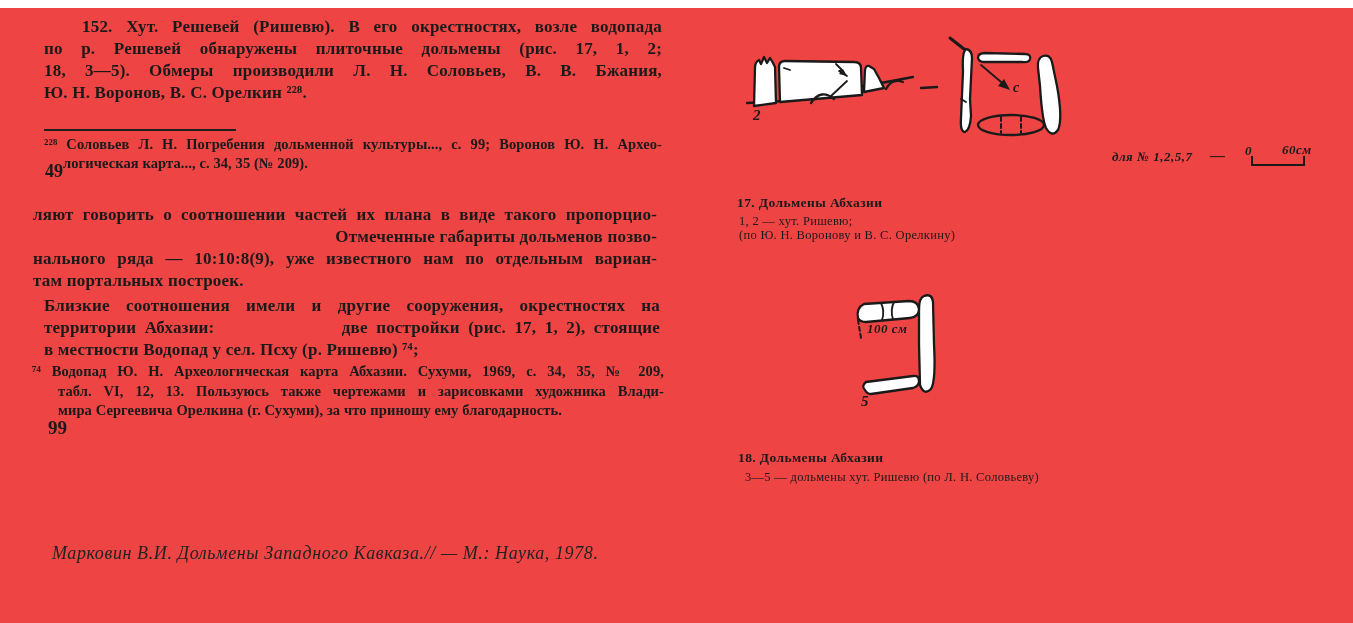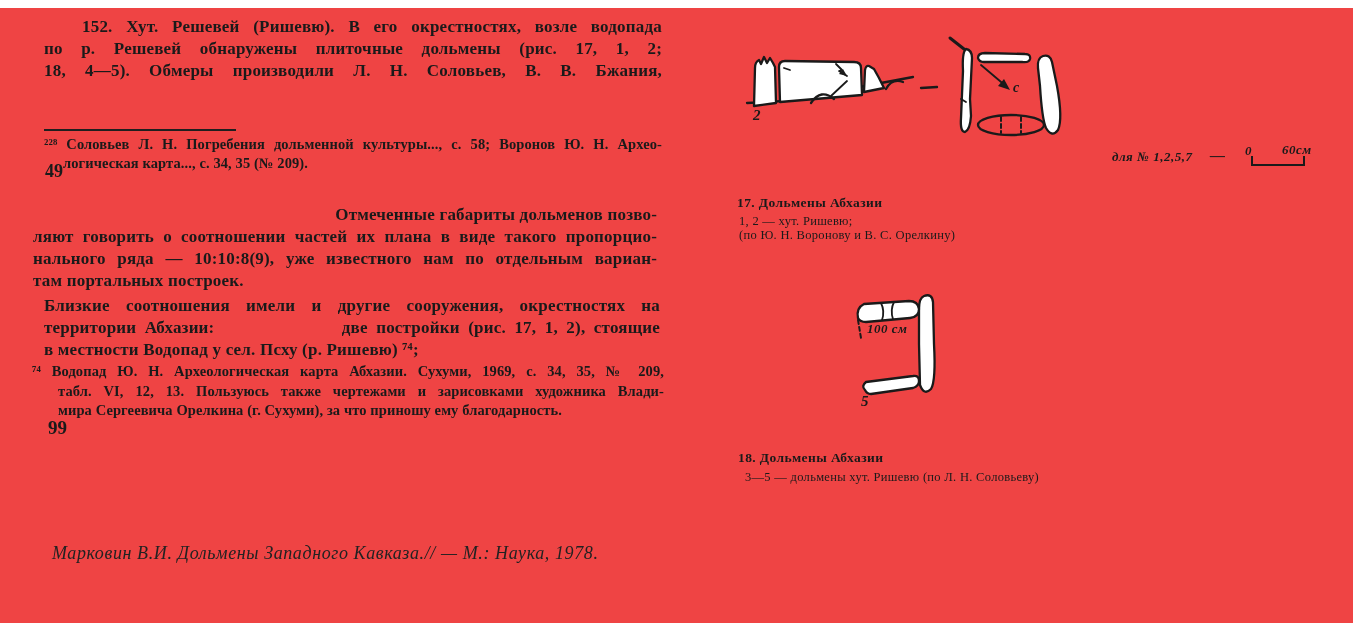--- a/index.html
+++ b/index.html
@@ -33,35 +33,36 @@
   svg .head{fill:#1a1a1a;stroke:none;}
 </style>
 </head>
 <body>
 
 <div id="page">
 
   <div class="abs para" style="left:44px;top:8px;width:618px;">
     <div class="ln j indent1">152. Хут. Решевей (Ришевю). В его окрестностях, возле водопада</div>
     <div class="ln j">по р. Решевей обнаружены плиточные дольмены (рис. 17, 1, 2;</div>
-    <div class="ln j">18, 4—5). Обмеры производили Л. Н. Соловьев, В. В. Бжания,</div>
+    <div class="ln j">18, 3—5). Обмеры производили Л. Н. Соловьев, В. В. Бжания,</div>
+    <div class="ln">Ю. Н. Воронов, В. С. Орелкин ²²⁸.</div>
   </div>
 
   <div class="abs rule" style="left:44px;top:121px;width:192px;"></div>
 
   <div class="abs fnote" style="left:44px;top:127px;width:618px;">
-    <div class="ln j">²²⁸ Соловьев Л. Н. Погребения дольменной культуры..., с. 58; Воронов Ю. Н. Архео-</div>
+    <div class="ln j">²²⁸ Соловьев Л. Н. Погребения дольменной культуры..., с. 99; Воронов Ю. Н. Архео-</div>
     <div class="ln hang">логическая карта..., с. 34, 35 (№ 209).</div>
   </div>
 
   <div class="abs pageno" style="left:45px;top:153px;">49</div>
 
   <div class="abs para" style="left:33px;top:196px;width:624px;">
+    <div class="ln j">ляют говорить о соотношении частей их плана в виде такого пропорцио-</div>
     <div class="ln r">Отмеченные габариты дольменов позво-</div>
-    <div class="ln j">ляют говорить о соотношении частей их плана в виде такого пропорцио-</div>
     <div class="ln j">нального ряда — 10:10:8(9), уже известного нам по отдельным вариан-</div>
     <div class="ln">там портальных построек.</div>
   </div>
 
   <div class="abs para" style="left:44px;top:287px;width:616px;">
     <div class="ln j">Близкие соотношения имели и другие сооружения, окрестностях на</div>
     <div class="ln j">территории Абхазии:&nbsp;&nbsp;&nbsp;&nbsp;&nbsp;&nbsp;&nbsp;&nbsp;&nbsp;&nbsp;&nbsp;&nbsp;&nbsp;&nbsp; две постройки (рис. 17, 1, 2), стоящие</div>
     <div class="ln">в местности Водопад у сел. Псху (р. Ришевю) ⁷⁴;</div>
   </div>
 

